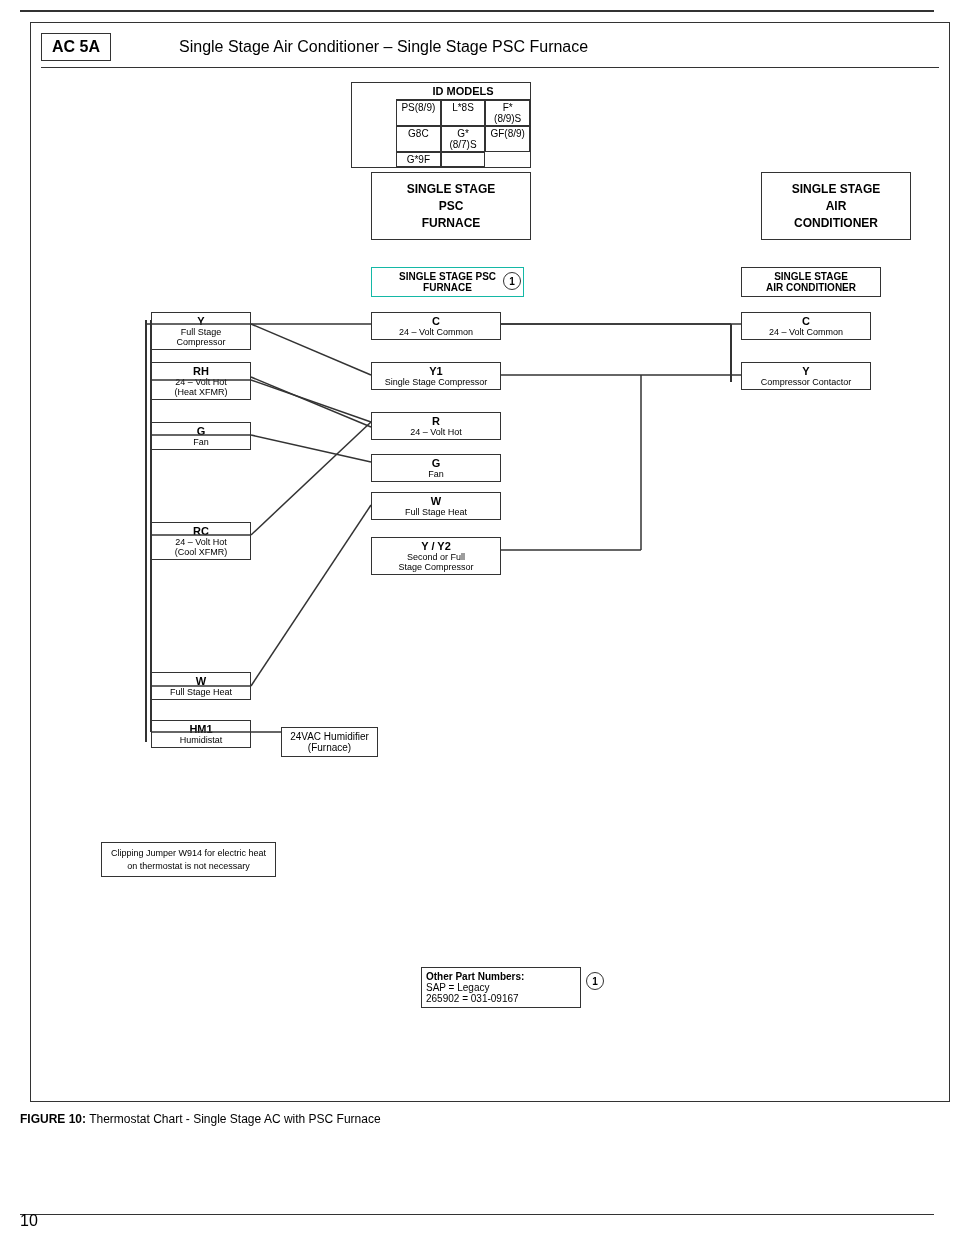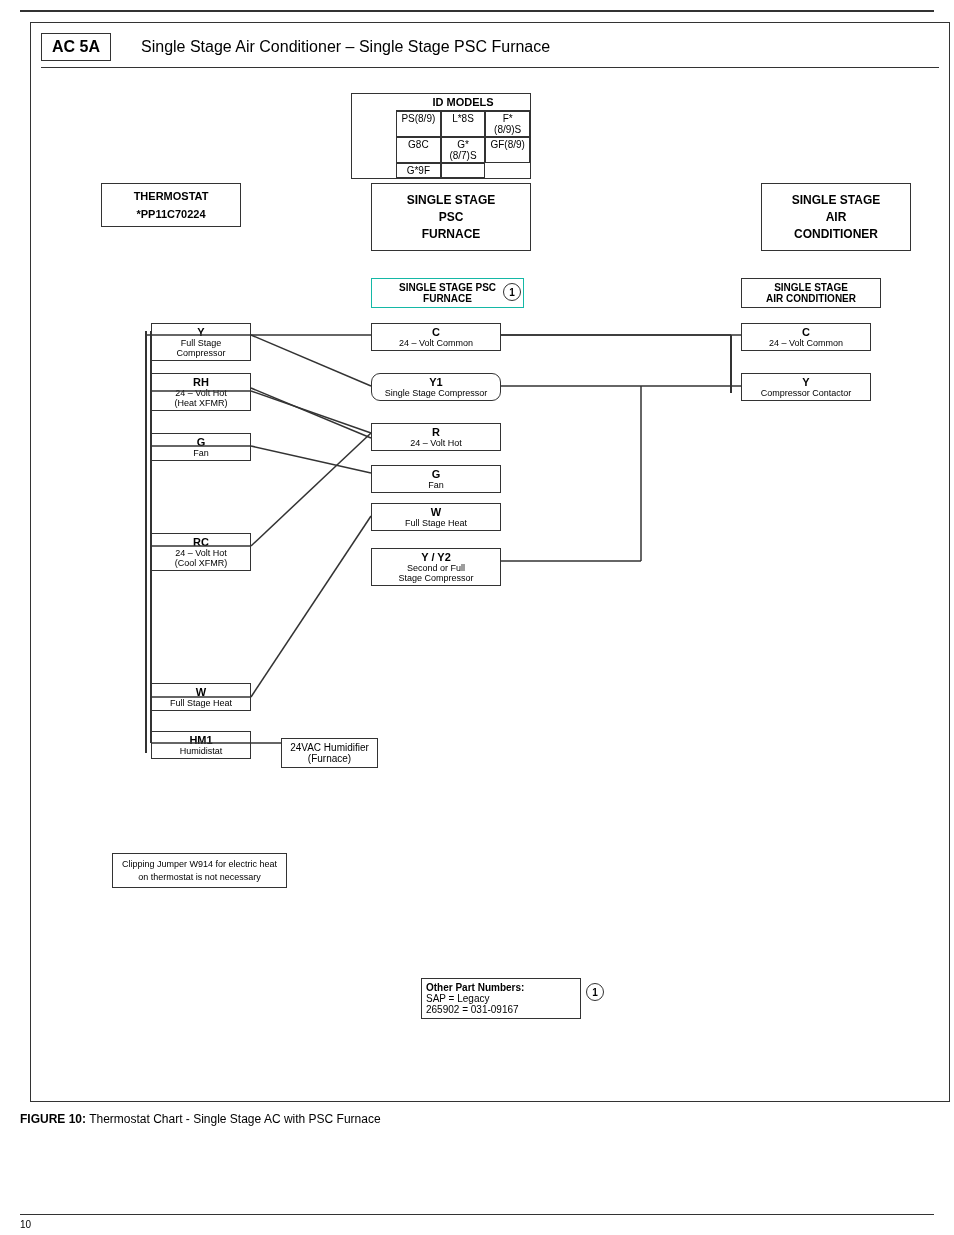--- a/index.html
+++ b/index.html
@@ -32,23 +32,24 @@
       margin: 10px 10px 10px 10px;
       padding: 10px;
       position: relative;
       width: 920px;
       height: 1080px;
     }
 
     .diagram-title {
       display: flex;
       align-items: center;
-      margin-bottom: 15px;
+      margin-bottom: 4px;
       border-bottom: 1.5px solid #333;
       padding-bottom: 6px;
+      gap: 38px;
     }
 
     .diagram-title .ac-label {
       font-size: 16px;
       font-weight: bold;
       border: 1.5px solid #333;
       padding: 4px 10px;
       margin-right: 30px;
     }
 
@@ -229,21 +230,20 @@
     .note-box {
       position: absolute;
       left: 60px;
       top: 770px;
       border: 1px solid #333;
       width: 175px;
       padding: 4px;
       text-align: center;
       font-size: 9px;
       line-height: 1.4;
-      margin-left: 11px;
     }
 
     
     .part-numbers-box {
       position: absolute;
       left: 380px;
       top: 895px;
       border: 1px solid #333;
       width: 160px;
       padding: 3px 4px;
@@ -285,21 +285,21 @@
       left: 20px;
       right: 20px;
       height: 1px;
       background: #333;
     }
 
     .page-number {
       position: absolute;
       bottom: 5px;
       left: 20px;
-      font-size: 10px;
+      font-size: 16px;
     }
 
     
     .term-letter {
       font-weight: bold;
       font-size: 11px;
     }
 
     .term-desc {
       font-size: 9px;
@@ -327,24 +327,20 @@
           <div class="cell">L*8S</div>
           <div class="cell">F*(8/9)S</div>
           <div class="cell">G8C</div>
           <div class="cell">G*(8/7)S</div>
           <div class="cell">GF(8/9)</div>
           <div class="cell">G*9F</div>
           <div class="cell"></div>
         </div>
       </div>
 
-      <div class="thermostat-box">
-        <div class="thermostat-label">THERMOSTAT</div>
-        <div class="thermostat-model">*PP11C70224</div>
-      </div>
 
       <div class="psc-furnace-label">
         <div>SINGLE STAGE</div>
         <div>PSC</div>
         <div>FURNACE</div>
       </div>
 
       <div class="ac-label-box">
         <div>SINGLE STAGE</div>
         <div>AIR</div>
@@ -393,21 +389,21 @@
       <div class="therm-terminal" style="top: 648px;">
         <div class="term-letter">HM1</div>
         <div class="term-desc">Humidistat</div>
       </div>
 
       <div class="furnace-terminal" style="top: 240px;">
         <div class="term-letter">C</div>
         <div class="term-desc">24 – Volt Common</div>
       </div>
 
-      <div class="furnace-terminal" style="top: 290px; border-radius: 9px;">
+      <div class="furnace-terminal" style="top: 290px;">
         <div class="term-letter">Y1</div>
         <div class="term-desc">Single Stage Compressor</div>
       </div>
 
       <div class="furnace-terminal" style="top: 340px;">
         <div class="term-letter">R</div>
         <div class="term-desc">24 – Volt Hot</div>
       </div>
 
       <div class="furnace-terminal" style="top: 382px;">

